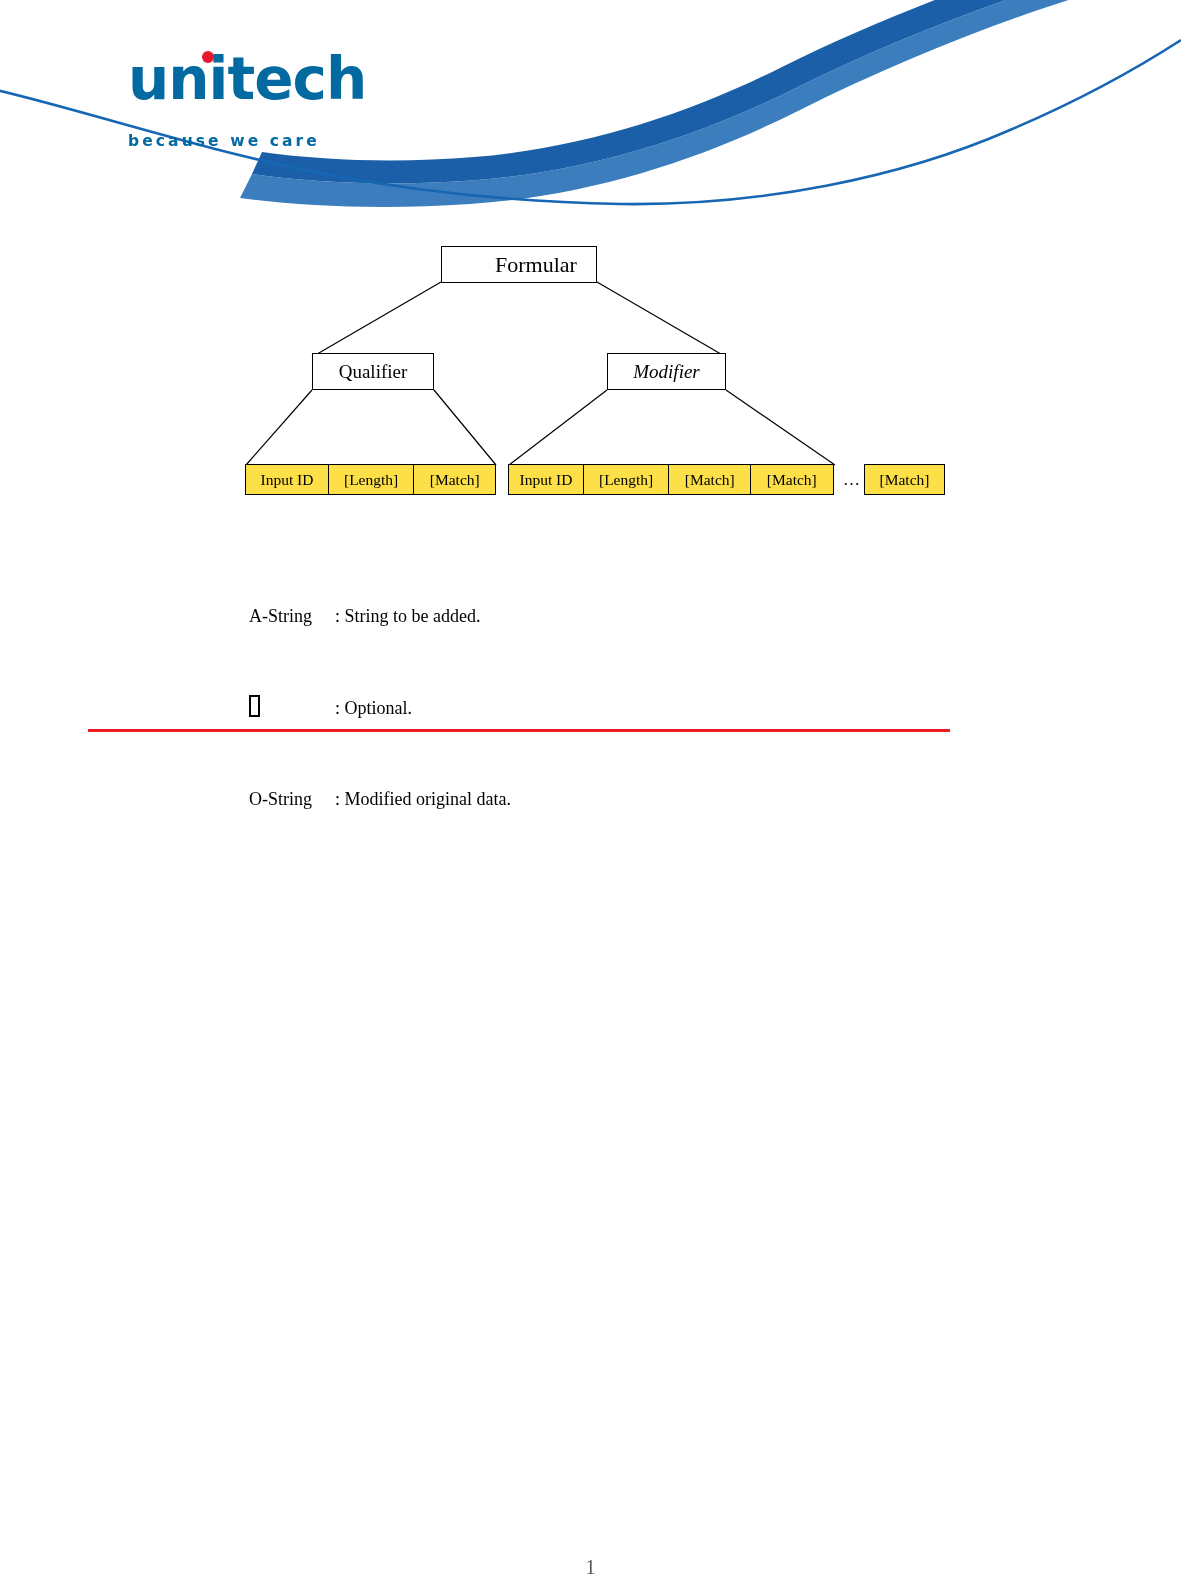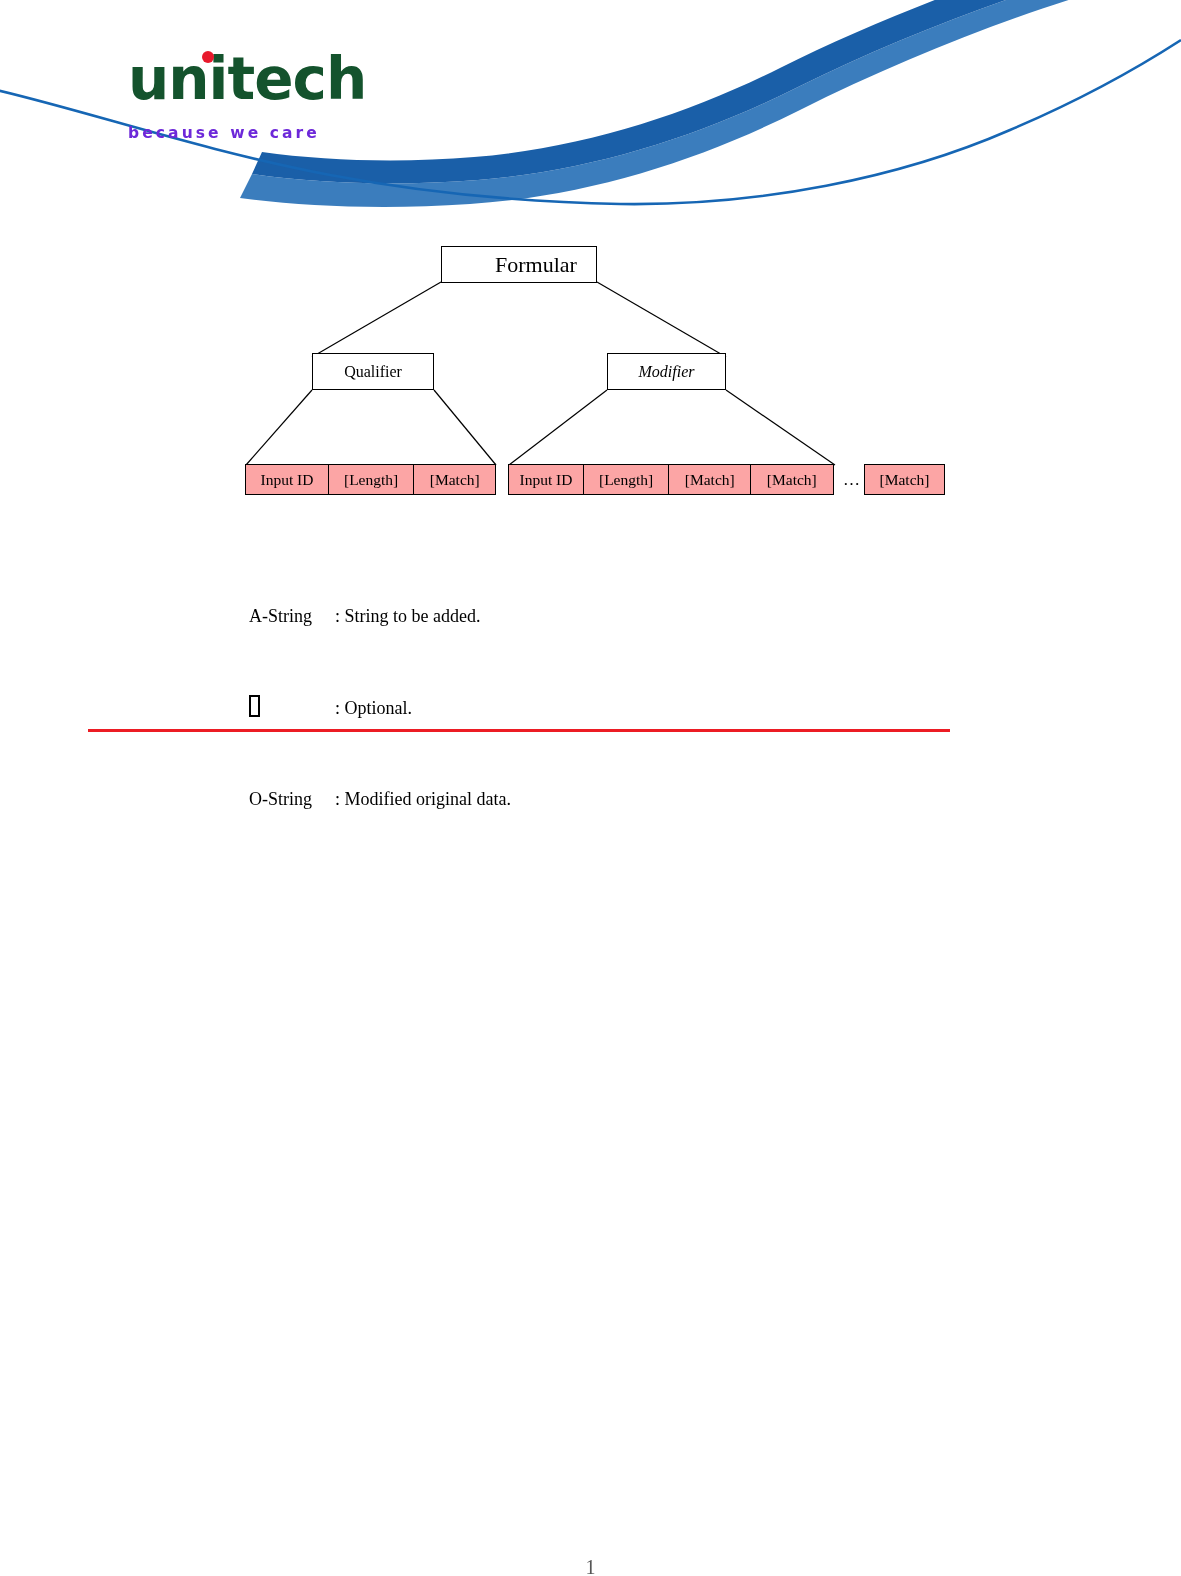--- a/index.html
+++ b/index.html
@@ -40,41 +40,41 @@
     width: 300px;
     height: 96px;
   }
   #brand-wordmark {
     position: relative;
     font-family: "DejaVu Sans", sans-serif;
     font-weight: bold;
     font-size: 58px;
     letter-spacing: -1px;
     line-height: 1;
-    color: #14532d;
+    color: #0369a1;
     display: block;
     height: 60px;
   }
   #brand-dot {
     position: absolute;
     left: 74px;
     top: 1px;
     width: 12px;
     height: 12px;
     border-radius: 50%;
     background: #e8192c;
   }
   #brand-tagline {
     display: block;
-    margin-top: 14px;
+    margin-top: 22px;
     font-family: "DejaVu Sans", sans-serif;
     font-size: 15.5px;
     font-weight: 600;
     letter-spacing: 3.1px;
-    color: #6d28d9;
+    color: #0369a1;
     white-space: nowrap;
   }
 
   
   #formula-diagram {
     position: absolute;
     left: 0;
     top: 232px;
     width: 1181px;
     height: 275px;
@@ -89,25 +89,25 @@
     box-sizing: border-box;
     border: 1.4px solid #000000;
     background: #ffffff;
     display: flex;
     align-items: center;
     justify-content: center;
     white-space: nowrap;
     font-family: "Liberation Serif", "DejaVu Serif", serif;
   }
   .node-level1 { font-size: 22px; padding-left: 34px; }
-  .node-level2 { font-size: 16px; }
+  .node-level2 { font-size: 19px; }
   .leaf-cell {
     box-sizing: border-box;
     border: 1.4px solid #000000;
-    background: #fca5a5;
+    background: #fde047;
     display: flex;
     align-items: center;
     justify-content: center;
     white-space: nowrap;
     font-size: 15.5px;
     height: 31px;
     font-family: "Liberation Serif", "DejaVu Serif", serif;
   }
   .leaf-group {
     position: absolute;

